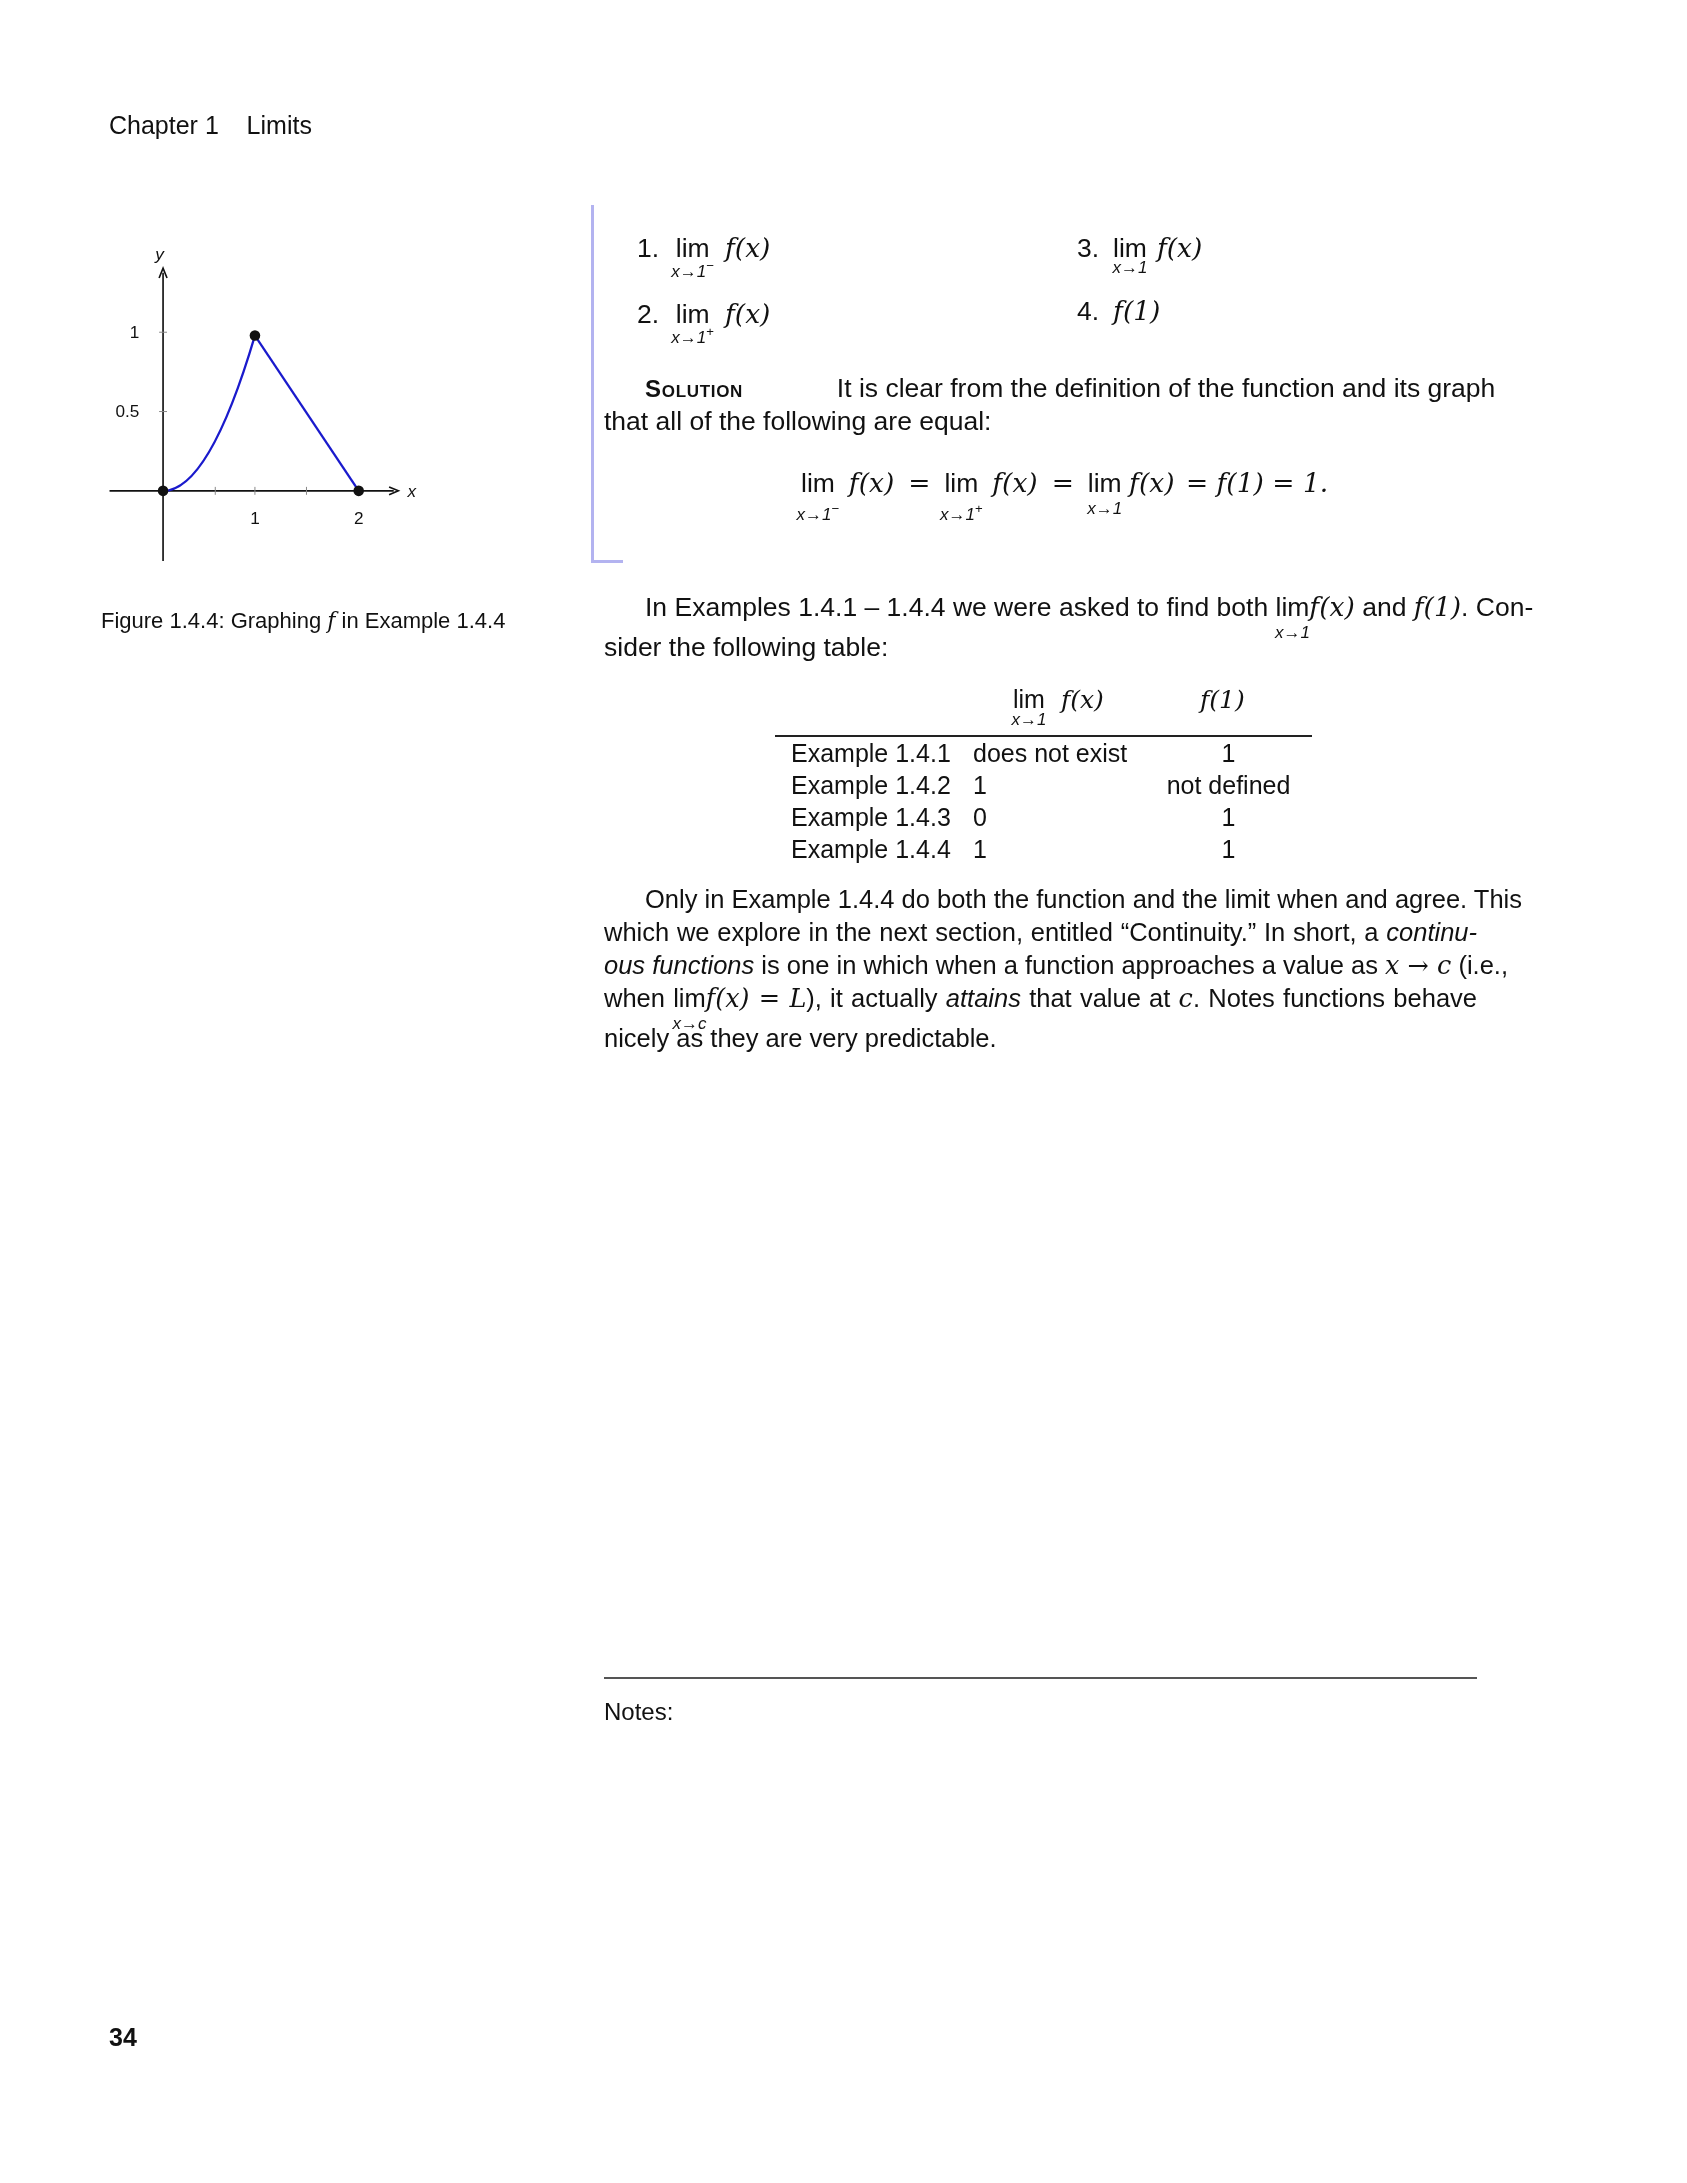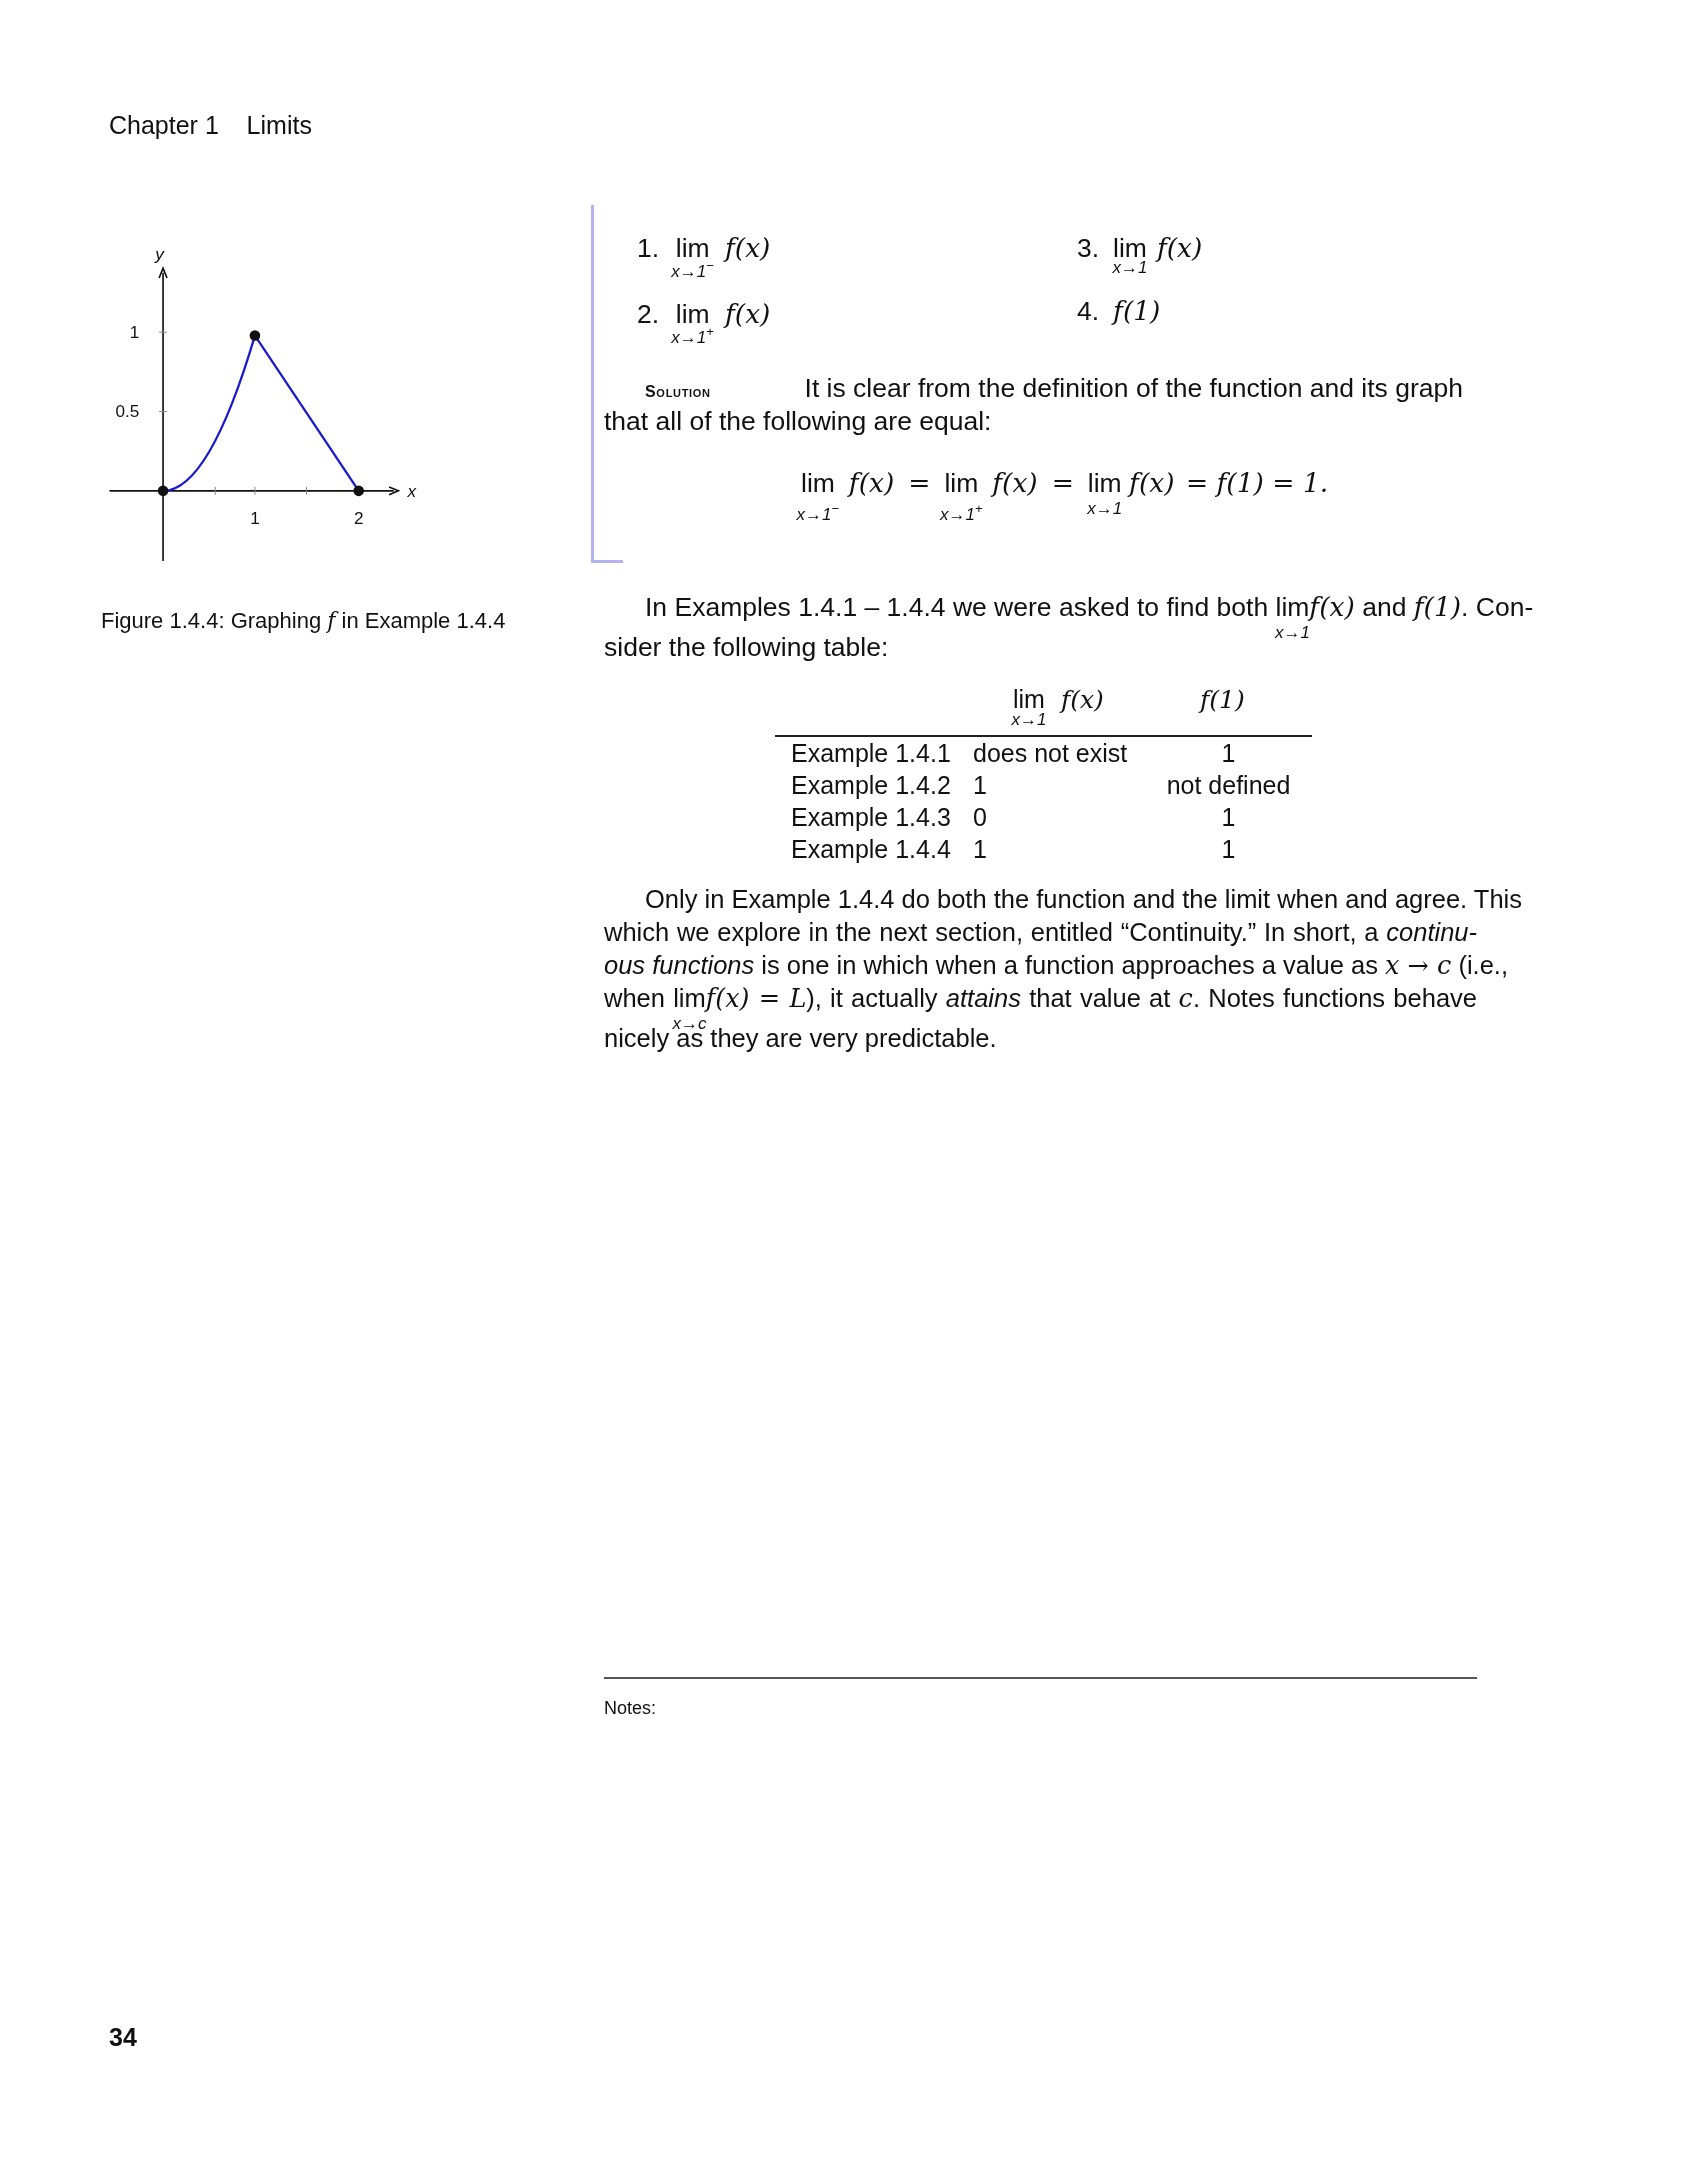--- a/index.html
+++ b/index.html
@@ -16,29 +16,29 @@
   .body-text { font-size:26.5px; line-height:33px; }
   .math { font-family:"DejaVu Serif", serif; font-style:normal; }
   .mi { font-family:"DejaVu Serif", serif; font-style:italic; }
   .lim { display:inline-block; position:relative; text-align:center; vertical-align:baseline; }
   .lim .op { font-family:"Liberation Sans", sans-serif;margin-top:8px; }
   .lim .sub { position:absolute; left:50%; transform:translateX(-50%); top:25px;
               font-size:17px; white-space:nowrap; font-family:"Liberation Sans", sans-serif; font-style:italic; }
   .lim .sub .up { font-style:normal; }
   .sup { font-size:13.2px; vertical-align:super; font-style:normal; }
   .exercise { font-size:26.5px; white-space:nowrap; }
-  .solution-label { font-size:16px; font-weight:bold; letter-spacing:0.7px; }
+  .solution-label { font-size:24px; font-weight:bold; letter-spacing:0.7px; }
   .table { position:absolute; left:775px; top:685px; width:537px; font-size:25px; }
   .table .hdr { height:50px; position:relative; border-bottom:2px solid #222; }
   .table .row { height:32px; display:flex; align-items:center; }
   .c1 { width:198px; padding-left:16px; box-sizing:border-box; }
   .c2 { width:172px; text-align:left; }
   .c3 { width:167px; text-align:center; }
   .rule { left:604px; top:1677px; width:873px; height:2px; background:#555; }
-  .notes { left:604px; top:1698px; font-size:18px; }
+  .notes { left:604px; top:1698px; font-size:24px; }
   .para { position:absolute; left:604px; width:873px; text-align:justify; font-size:25.5px; line-height:33px; }
   .para .line { display:block; white-space:nowrap; text-align:justify; text-align-last:justify; }
   .para .line.last { text-align-last:left; }
 </style>
 </head>
 <body>
 
 <div class="abs header"><span>Chapter 1</span>    <span>Limits</span></div>
 
 <svg class="abs graph" width="423" height="344" viewBox="0 0 640 520" xmlns="http://www.w3.org/2000/svg">

